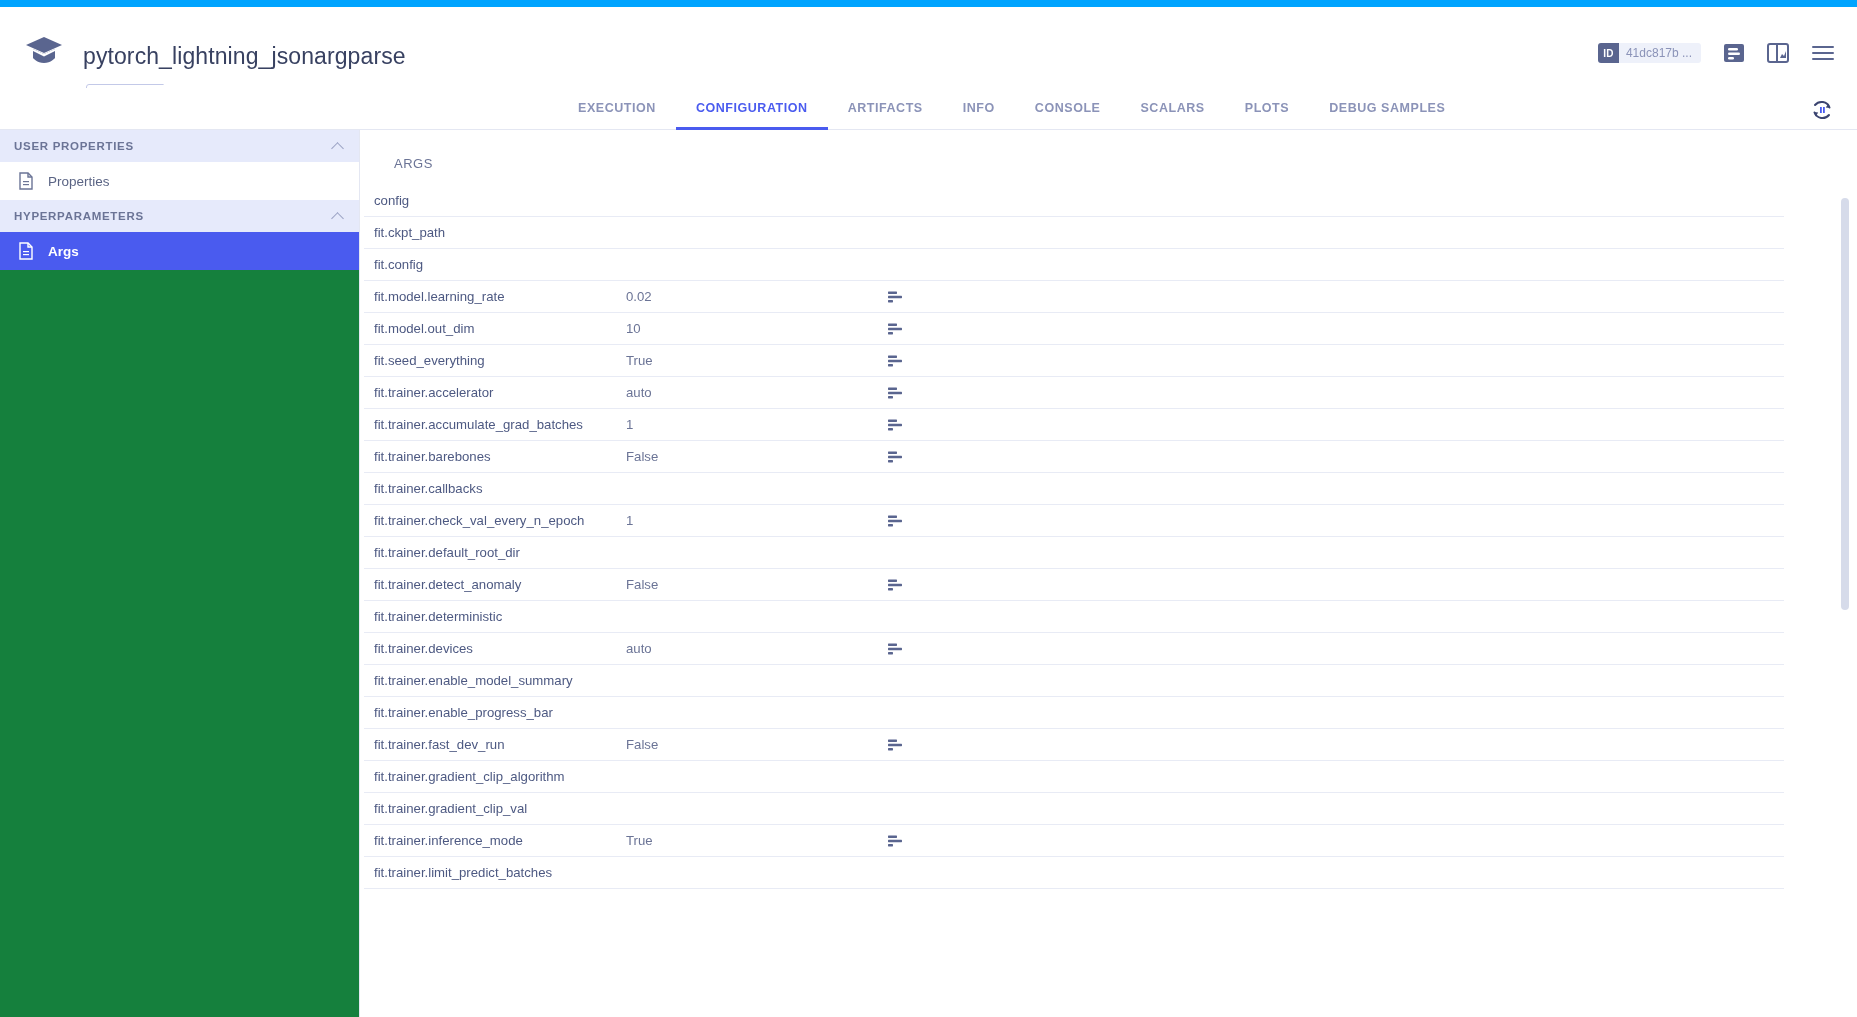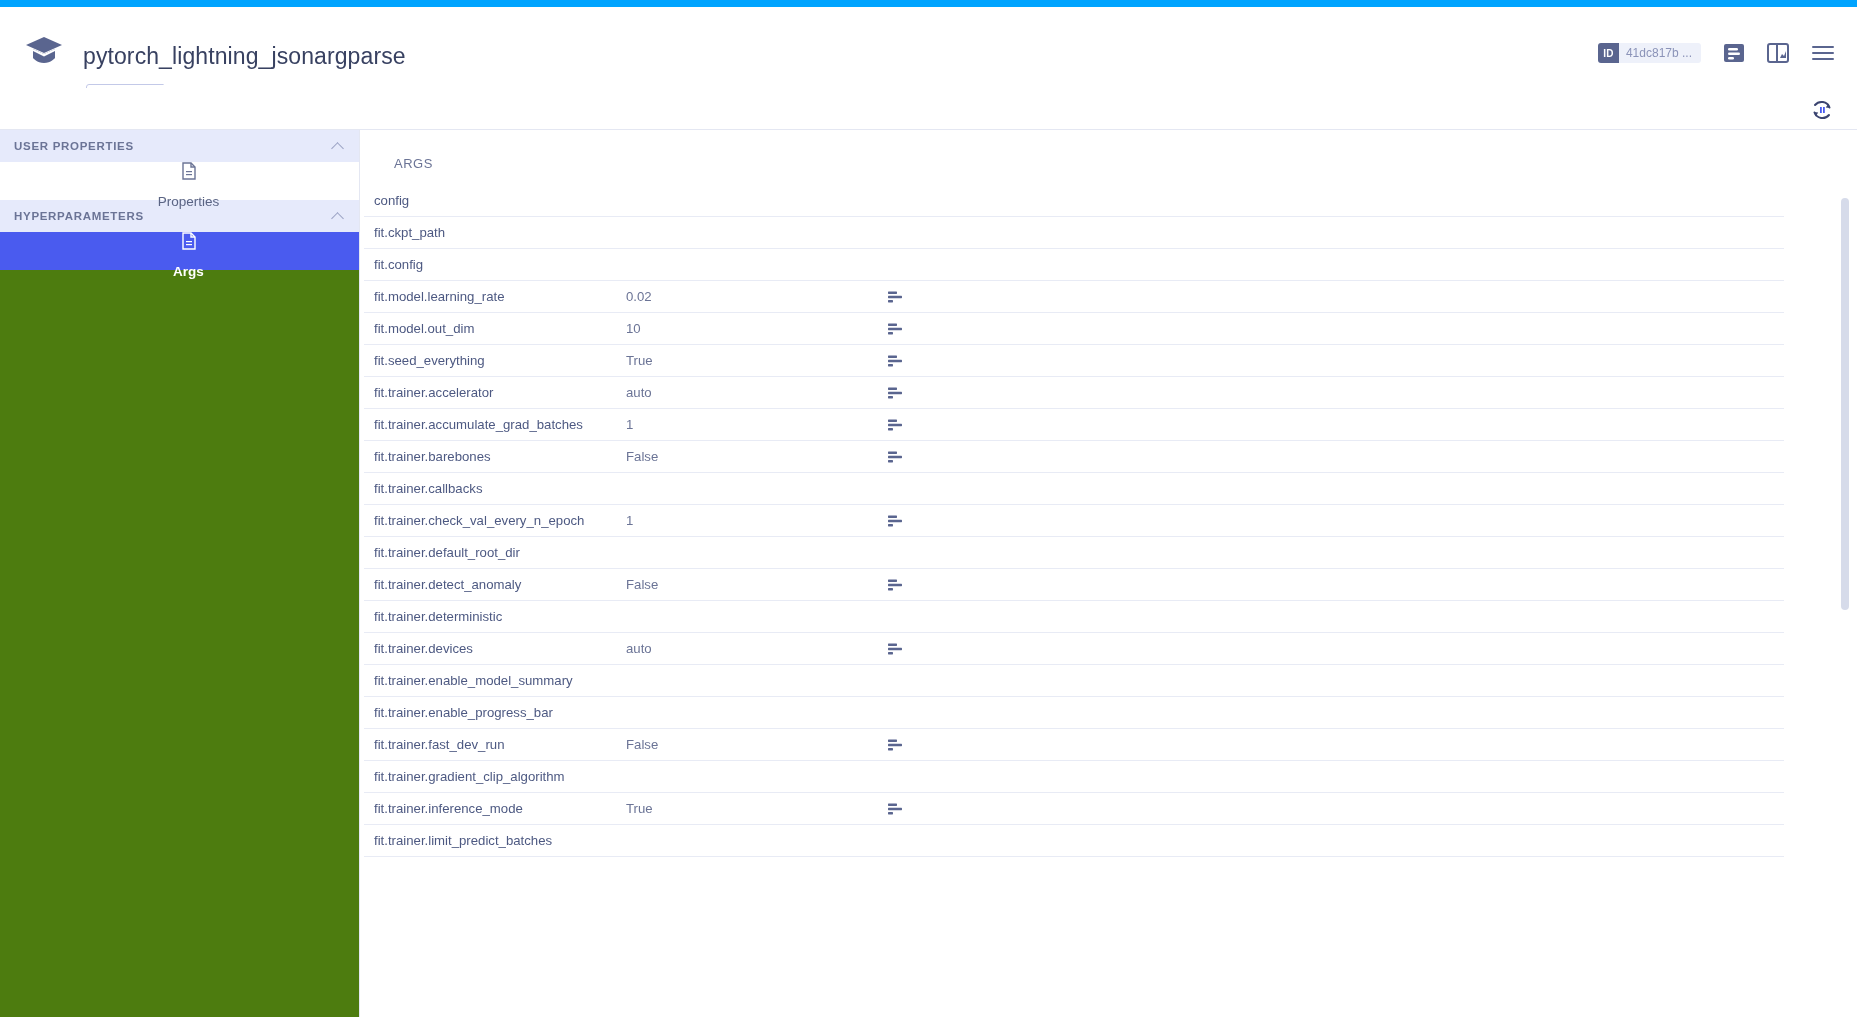--- a/index.html
+++ b/index.html
@@ -76,21 +76,21 @@
     border-bottom: 3px solid transparent;
   }
   .tab.active { color: #4a5bef; border-bottom-color: #4a5bef; }
   .refresh-icon {
     position: absolute; right: 22px; top: 9px; width: 26px; height: 26px; cursor: pointer;
   }
 
   
   .sidebar {
     position: absolute; top: 130px; left: 0; width: 360px; height: 887px;
-    background: #4d7c0f; border-right: 1px solid #e4e7f2;
+    background: #15803d; border-right: 1px solid #e4e7f2;
   }
   .side-section {
     height: 32px; background: #e6eafb;
     display: flex; align-items: center; justify-content: space-between;
     padding: 0 14px 0 14px;
   }
   .side-section .label {
     font-size: 11.5px; font-weight: bold; letter-spacing: 0.7px; color: #6b7496;
   }
   .chev {
@@ -98,21 +98,21 @@
   }
   .chev::before {
     content: ""; position: absolute; left: 2px; top: 5px;
     width: 8px; height: 8px;
     border-left: 1.6px solid #9aa2c4; border-top: 1.6px solid #9aa2c4;
     transform: rotate(45deg);
   }
   .side-item {
     height: 38px; display: flex; align-items: center; gap: 14px;
     padding-left: 18px; cursor: pointer;
-    font-size: 13.5px; color: #5a6484; background: #fff; flex-direction: column;
+    font-size: 13.5px; color: #5a6484; background: #fff;
   }
   .side-item.selected { background: #4a5bef; color: #ffffff; font-weight: bold; }
   .doc-ic { width: 16px; height: 18px; flex: none; }
 
   
   .main {
     position: absolute; top: 130px; left: 360px; width: 1497px; height: 887px;
     background: #ffffff; overflow: hidden;
   }
   .args-header {
@@ -192,20 +192,30 @@
         <svg width="24" height="18" viewBox="0 0 24 18">
           <rect x="1" y="2" width="22" height="2" rx="1" fill="#5a658f"></rect>
           <rect x="1" y="8" width="22" height="2" rx="1" fill="#5a658f"></rect>
           <rect x="1" y="14" width="22" height="2" rx="1" fill="#5a658f"></rect>
         </svg>
       </div>
     </div>
   </div>
 
   <div class="tabs-bar">
+    <div class="tabs">
+      <div class="tab">EXECUTION</div>
+      <div class="tab active">CONFIGURATION</div>
+      <div class="tab">ARTIFACTS</div>
+      <div class="tab">INFO</div>
+      <div class="tab">CONSOLE</div>
+      <div class="tab">SCALARS</div>
+      <div class="tab">PLOTS</div>
+      <div class="tab">DEBUG SAMPLES</div>
+    </div>
     <div class="refresh-icon">
       <svg width="26" height="26" viewBox="0 0 26 26">
         <path d="M6 8 A8.5 8.5 0 0 1 20.5 10.5" fill="none" stroke="#3b4470" stroke-width="2" stroke-linecap="round"></path>
         <path d="M20 18 A8.5 8.5 0 0 1 5.5 15.5" fill="none" stroke="#3b4470" stroke-width="2" stroke-linecap="round"></path>
         <path d="M19.5 6.5 L21 11 L16.8 10.4 Z" fill="#3b4470"></path>
         <path d="M6.6 19.4 L5 15 L9.2 15.6 Z" fill="#3b4470"></path>
         <rect x="11" y="10" width="1.8" height="6" fill="#4a5bef"></rect>
         <rect x="14" y="10" width="1.8" height="6" fill="#4a5bef"></rect>
       </svg>
     </div>
@@ -369,20 +379,24 @@
               <rect x="0" y="1.5" width="9" height="2.4" rx="0.6" fill="#5a658f"></rect>
               <rect x="0" y="5.8" width="14" height="2.4" rx="0.6" fill="#5a658f"></rect>
               <rect x="0" y="10" width="5" height="2.4" rx="0.6" fill="#5a658f"></rect>
             </svg></span>
         </div>
         <div class="row">
           <span class="rname">fit.trainer.gradient_clip_algorithm</span>
           <span class="rval"></span>
         </div>
         <div class="row">
+          <span class="rname">fit.trainer.gradient_clip_val</span>
+          <span class="rval"></span>
+        </div>
+        <div class="row">
           <span class="rname">fit.trainer.inference_mode</span>
           <span class="rval">True</span>
           <span class="rico"><svg width="18" height="14" viewBox="0 0 18 14">
               <rect x="0" y="1.5" width="9" height="2.4" rx="0.6" fill="#5a658f"></rect>
               <rect x="0" y="5.8" width="14" height="2.4" rx="0.6" fill="#5a658f"></rect>
               <rect x="0" y="10" width="5" height="2.4" rx="0.6" fill="#5a658f"></rect>
             </svg></span>
         </div>
         <div class="row">
           <span class="rname">fit.trainer.limit_predict_batches</span>

